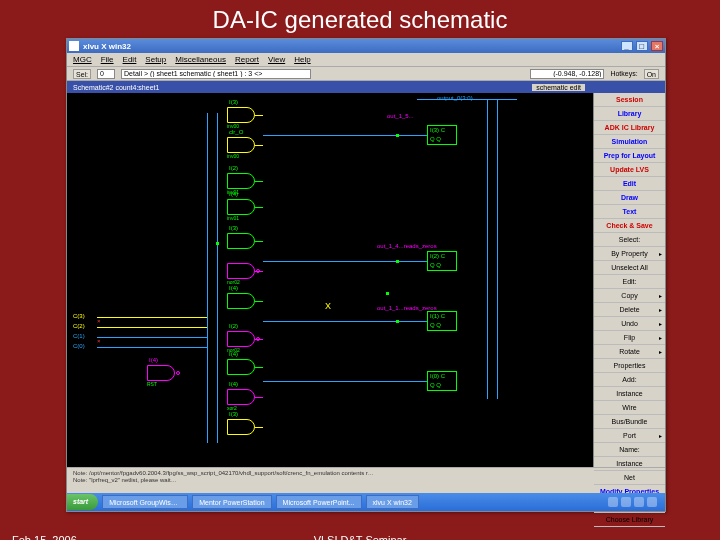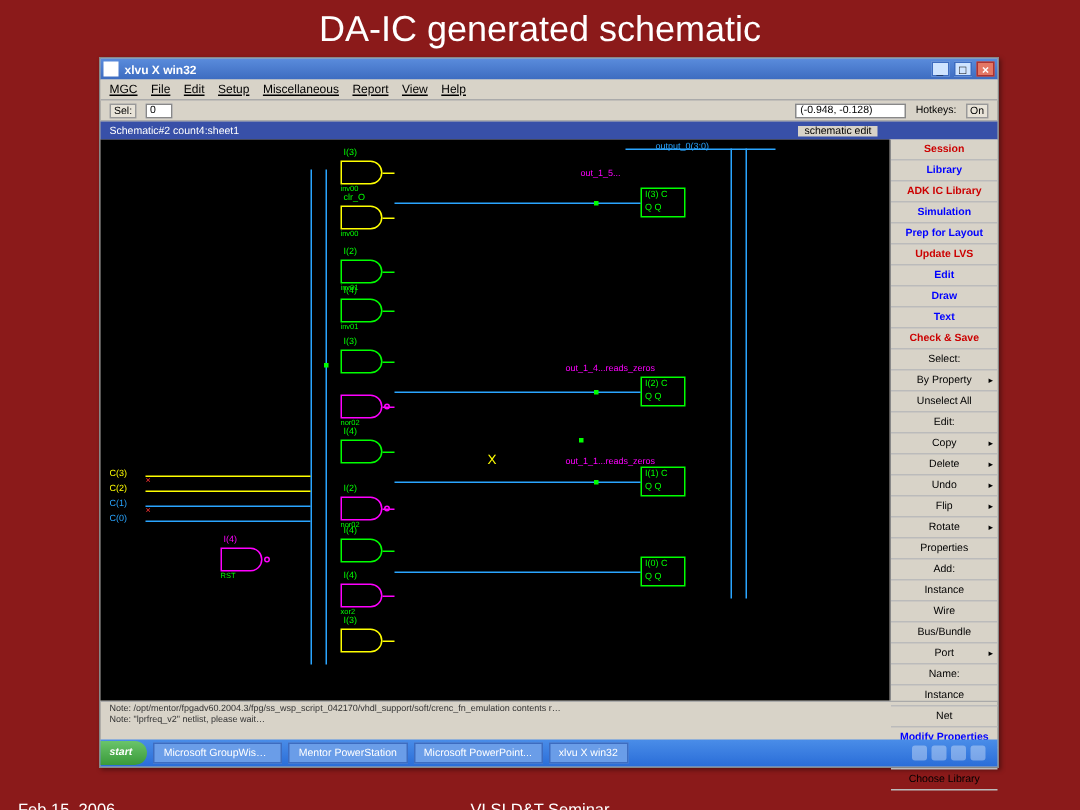--- a/index.html
+++ b/index.html
@@ -92,22 +92,23 @@
       <span>Setup</span>
       <span>Miscellaneous</span>
       <span>Report</span>
       <span>View</span>
       <span>Help</span>
     </div>
 
     <div class="row-status">
       <span class="sbtn">Sel:</span>
       <input style="width: 18px;" value="0">
+      <input style="width: 190px;" value="Detail &gt; () sheet1 schematic ( sheet1 ) : 3 &lt;&gt;">
       <span style="flex:1"></span>
-      <input style="width: 74px;" value="(-0.948, -0.128)">
+      <input style="width: 74px; text-align: right;" value="(-0.948, -0.128)">
       <span>Hotkeys:</span>
       <span class="sbtn">On</span>
     </div>
 
     <div class="sheet-label">
       <span>Schematic#2 count4:sheet1</span>
       <span class="right-tag">schematic edit</span>
     </div>
 
     <div class="main">

